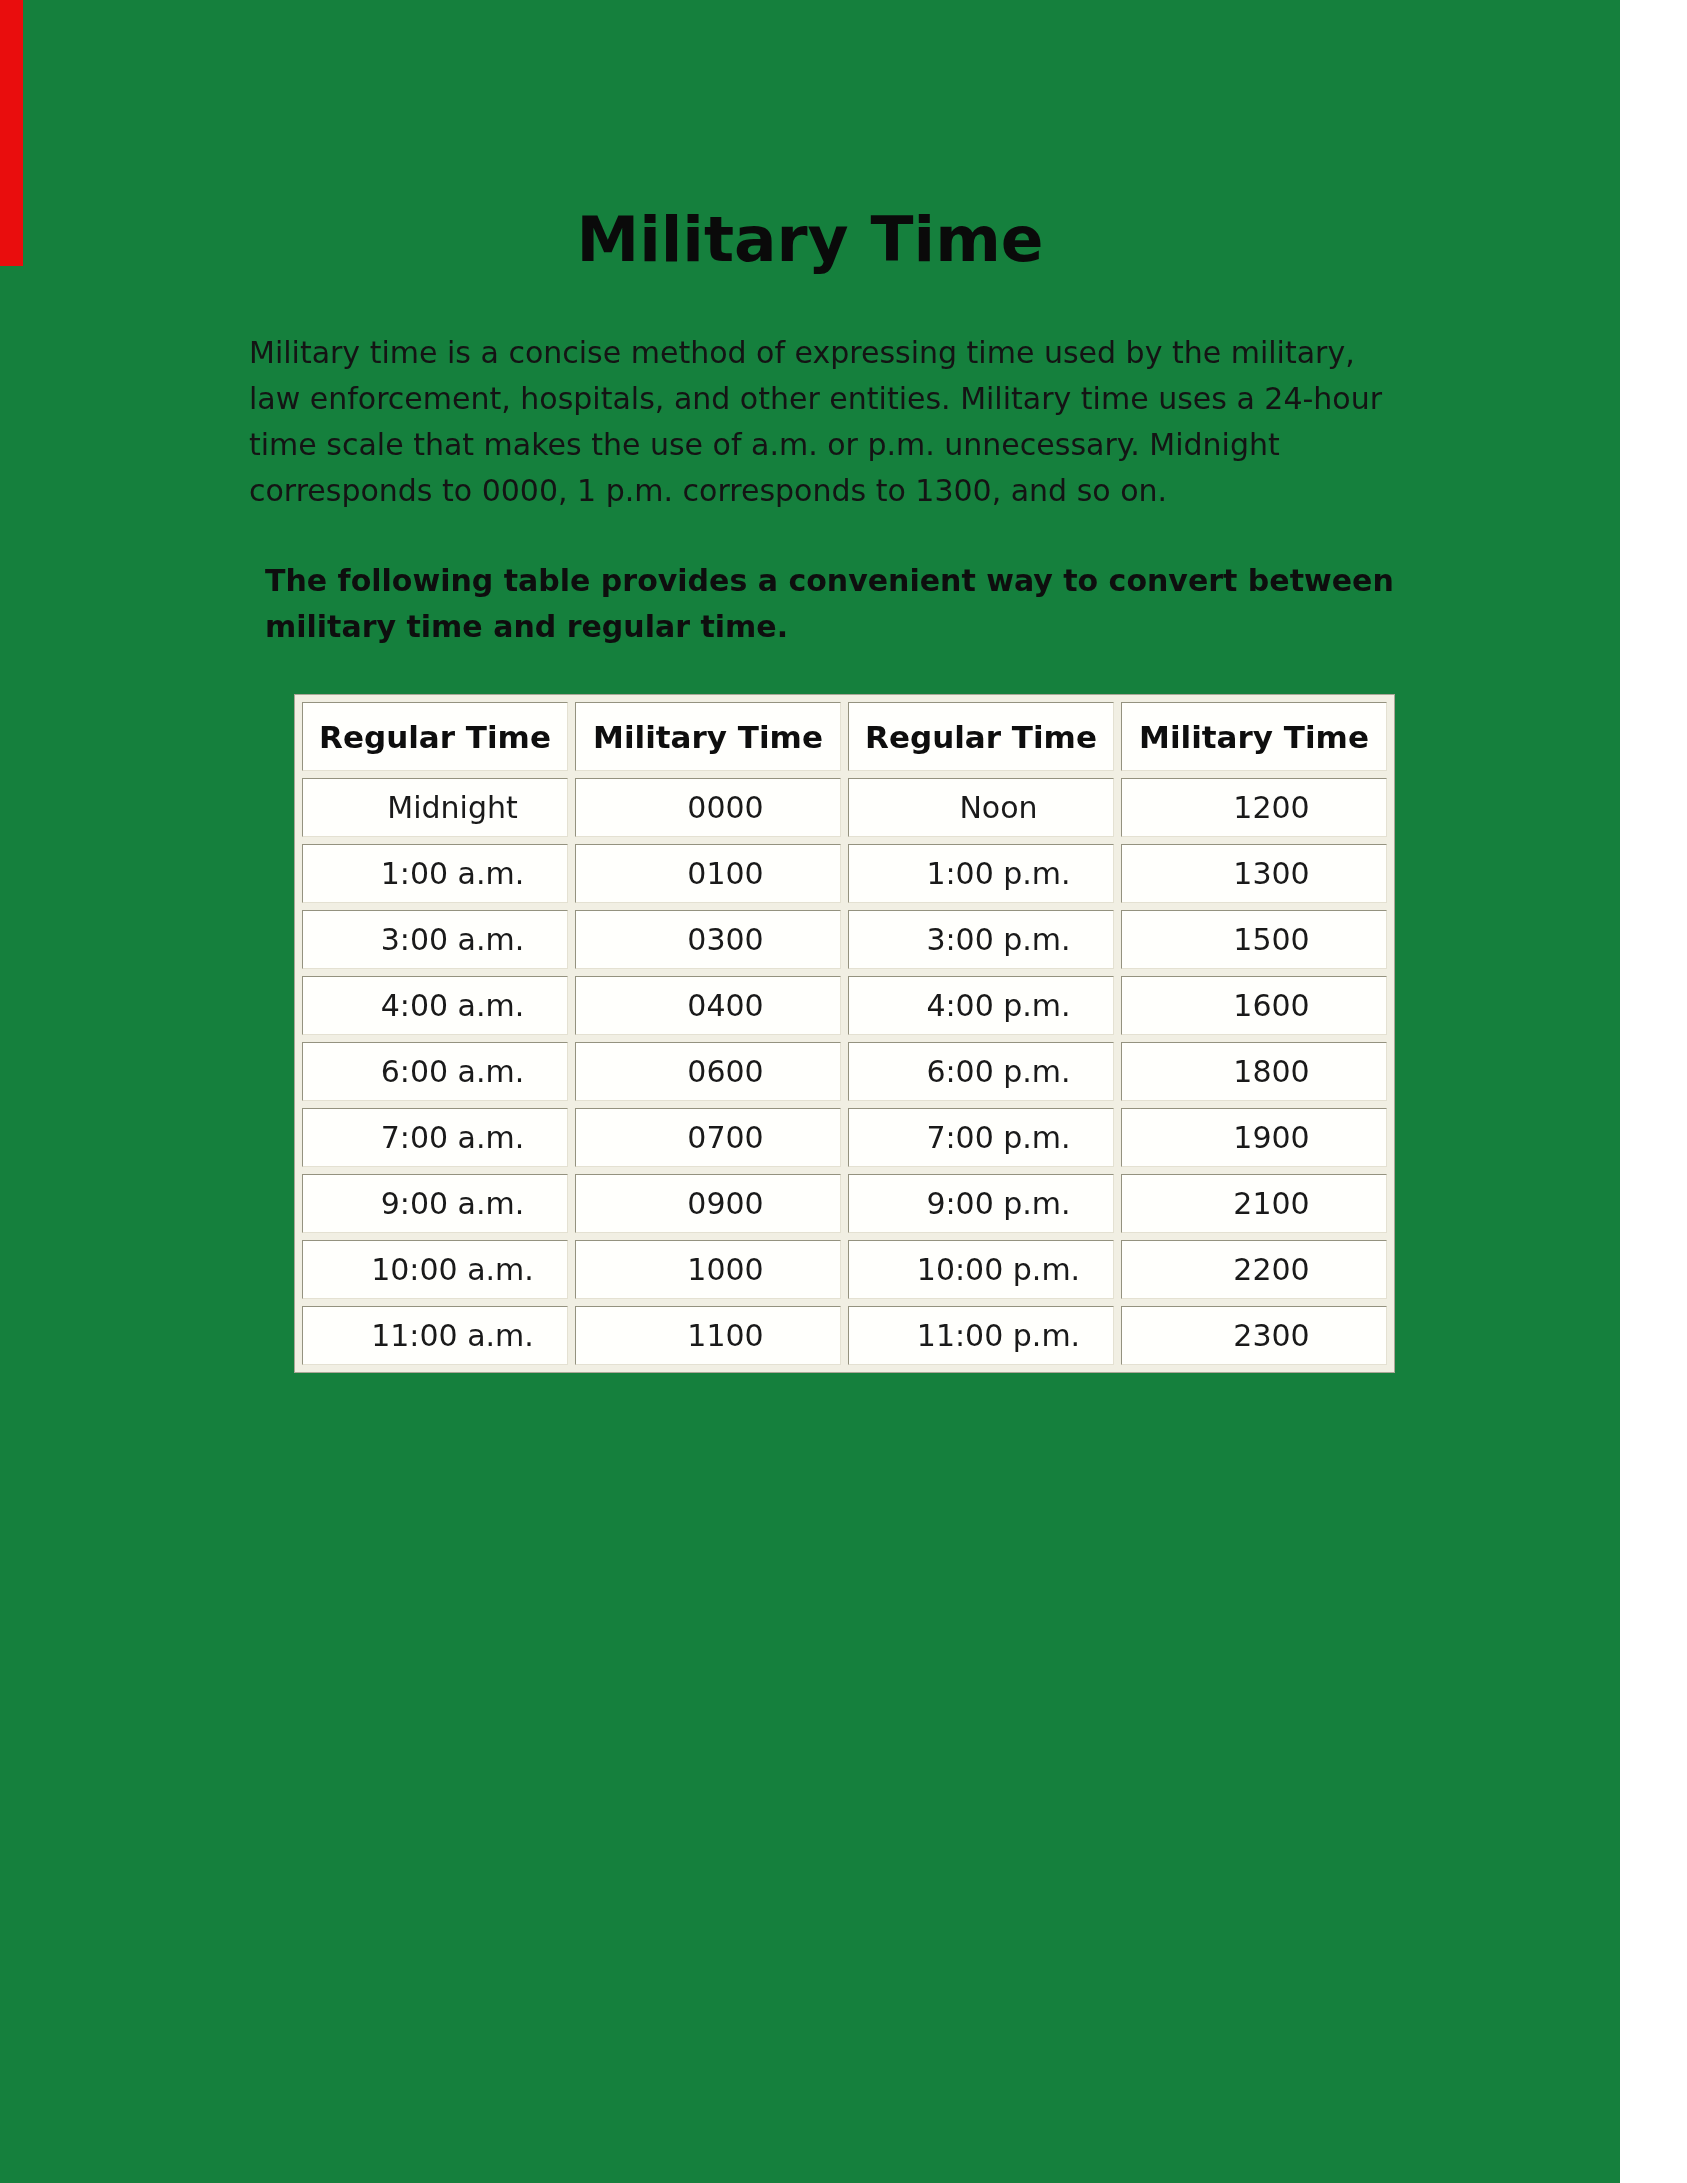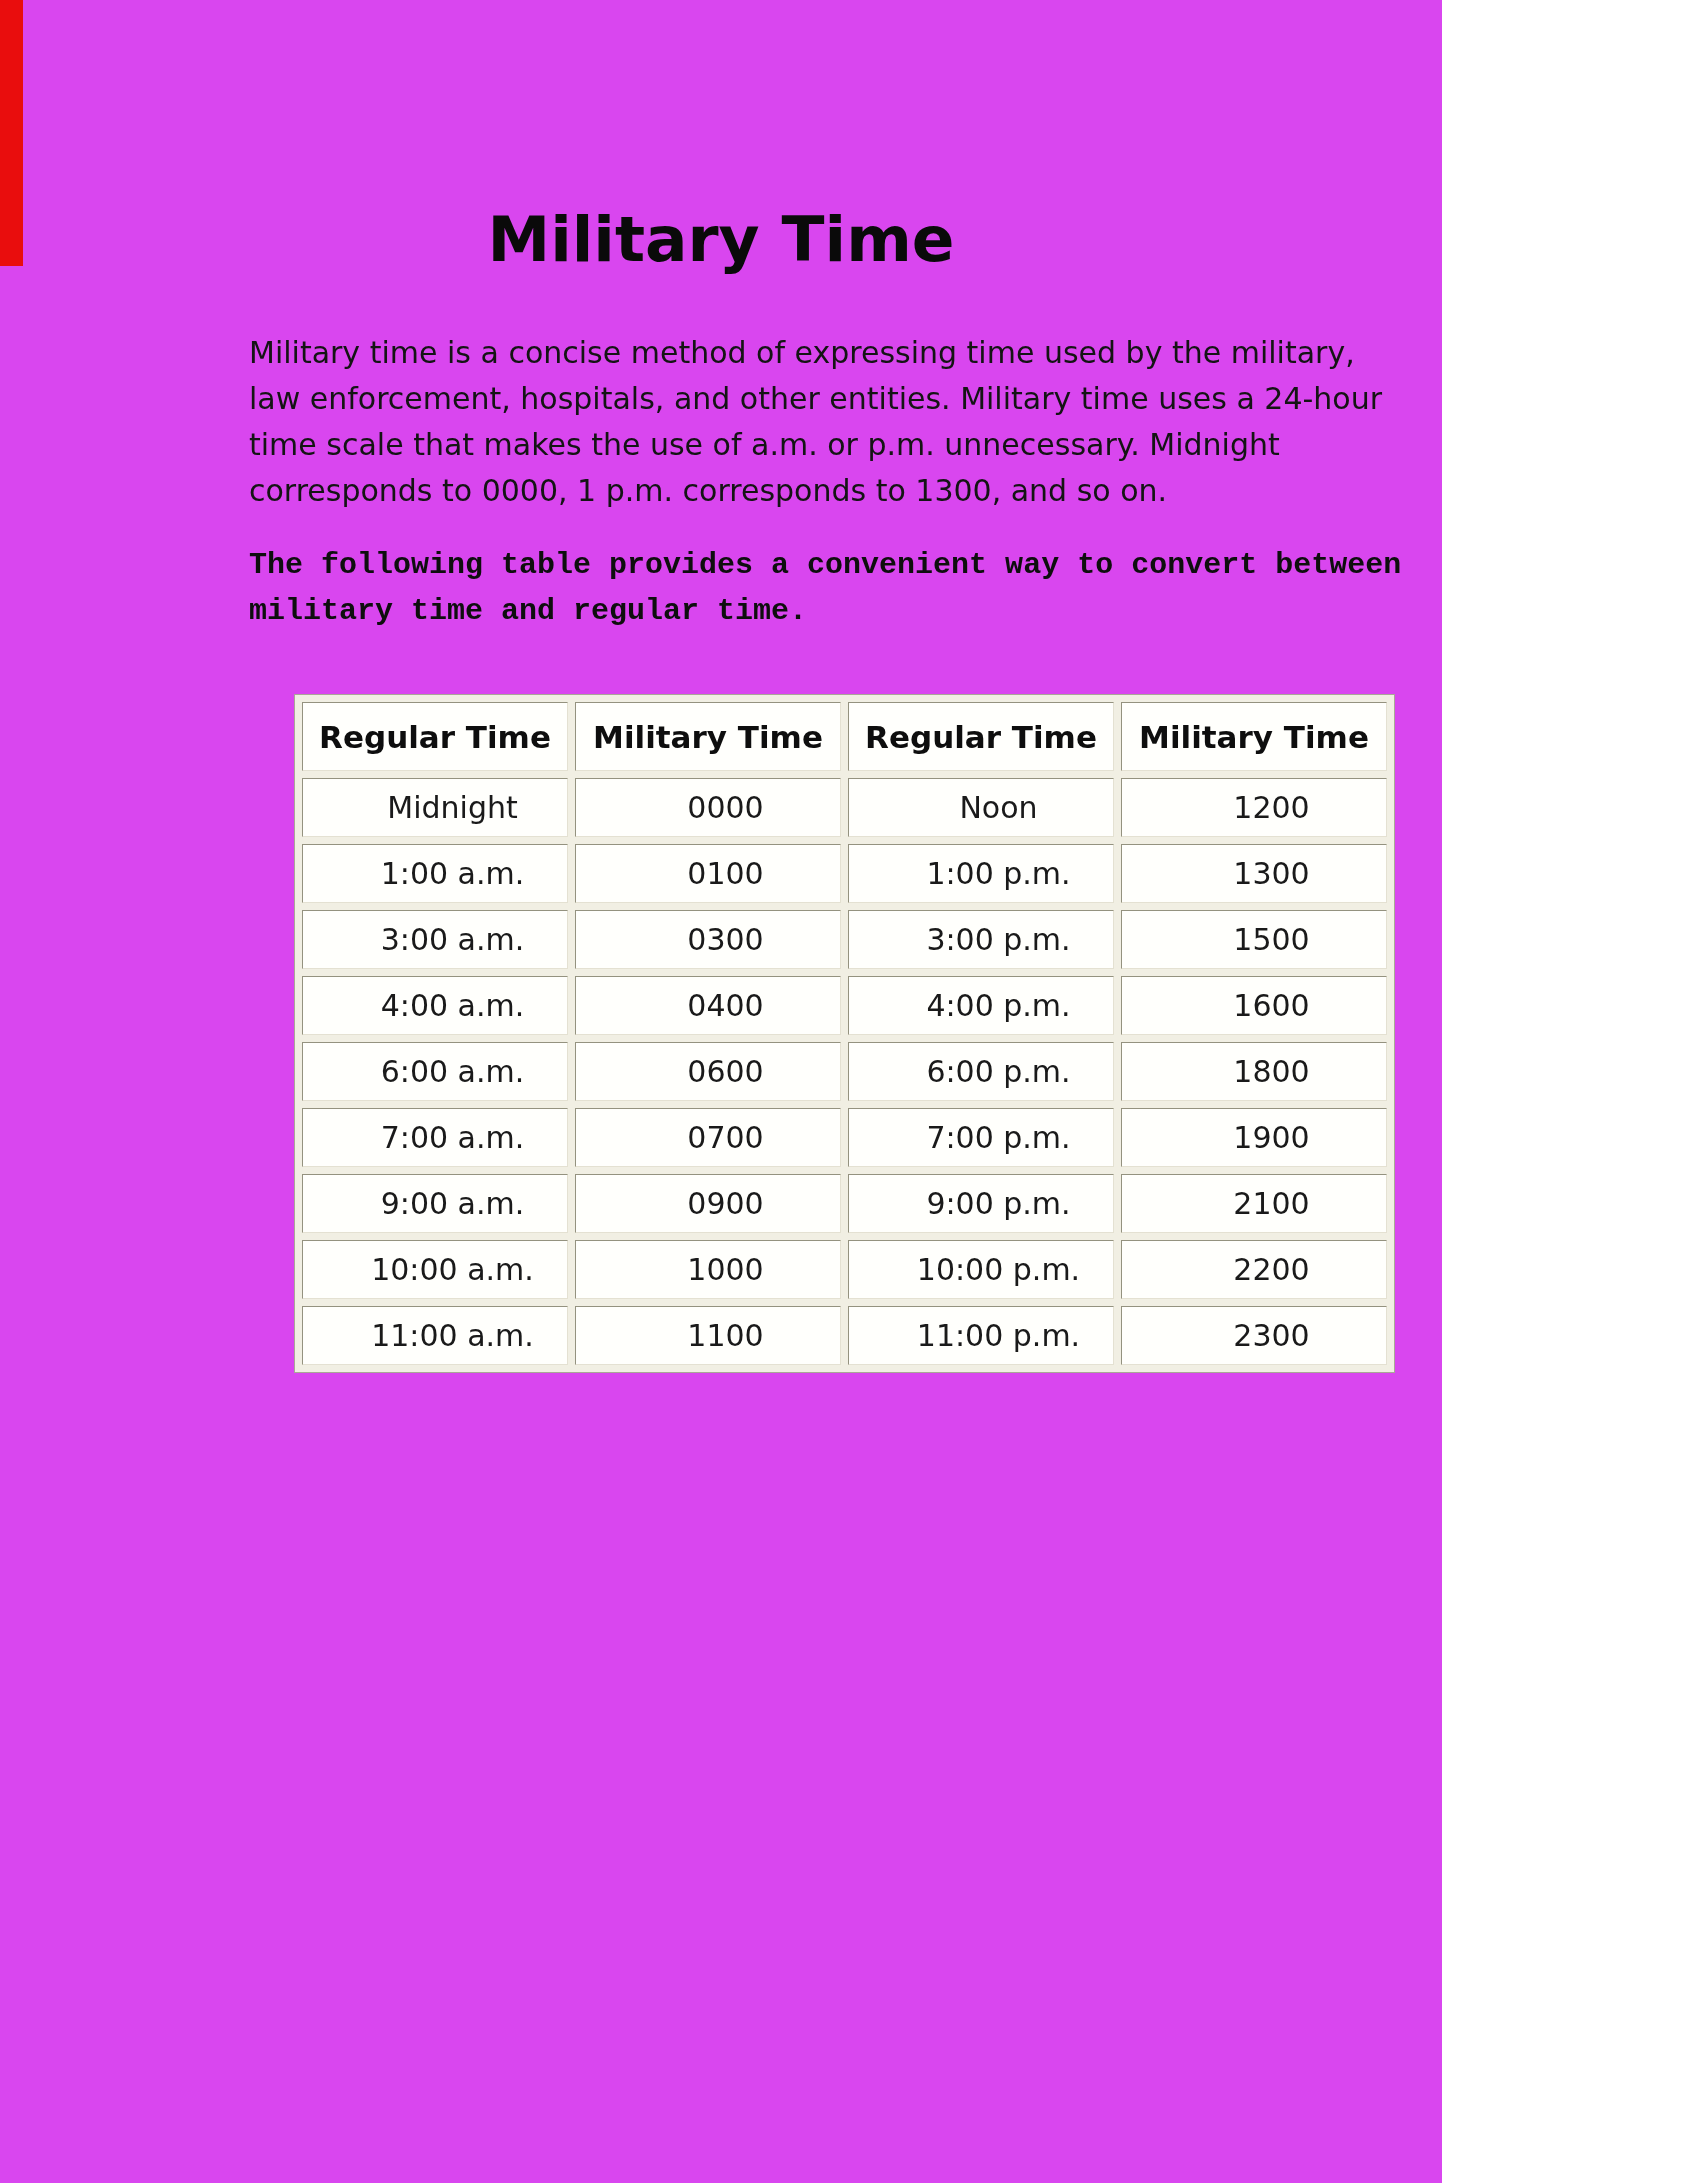--- a/index.html
+++ b/index.html
@@ -2,23 +2,23 @@
 <html style="font-size:14px"><head>
 <meta charset="utf-8">
 <style>
   html, body {
     margin: 0;
     padding: 0;
     background: #ffffff;
   }
   .page {
     position: relative;
-    width: 1442px;
+    width: 1620px;
     height: 2184px;
-    background: #d946ef;
+    background: #15803d;
     overflow: hidden;
     font-family: "DejaVu Sans", sans-serif;
     color: #141414;
   }
   .red-bar {
     position: absolute;
     left: 0;
     top: 0;
     width: 23px;
     height: 266px;
@@ -45,27 +45,26 @@
     font-size: 30px;
     line-height: 46px;
     white-space: pre-line;
     color: #141414;
   }
   .callout-para {
     position: absolute;
     left: 249px;
     top: 542px;
     width: 1240px;
-    margin: 0;
+    margin: 16px;
     font-size: 30px;
     line-height: 46px;
     font-weight: bold;
     white-space: pre-line;
     color: #0e0e0e;
-    font-family: Liberation Mono, monospace;
   }
   .table-wrap {
     position: absolute;
     left: 294px;
     top: 694px;
     width: 1101px;
     border: 1.7px solid #aaa797;
     background: #f1efe3;
     box-sizing: border-box;
   }

